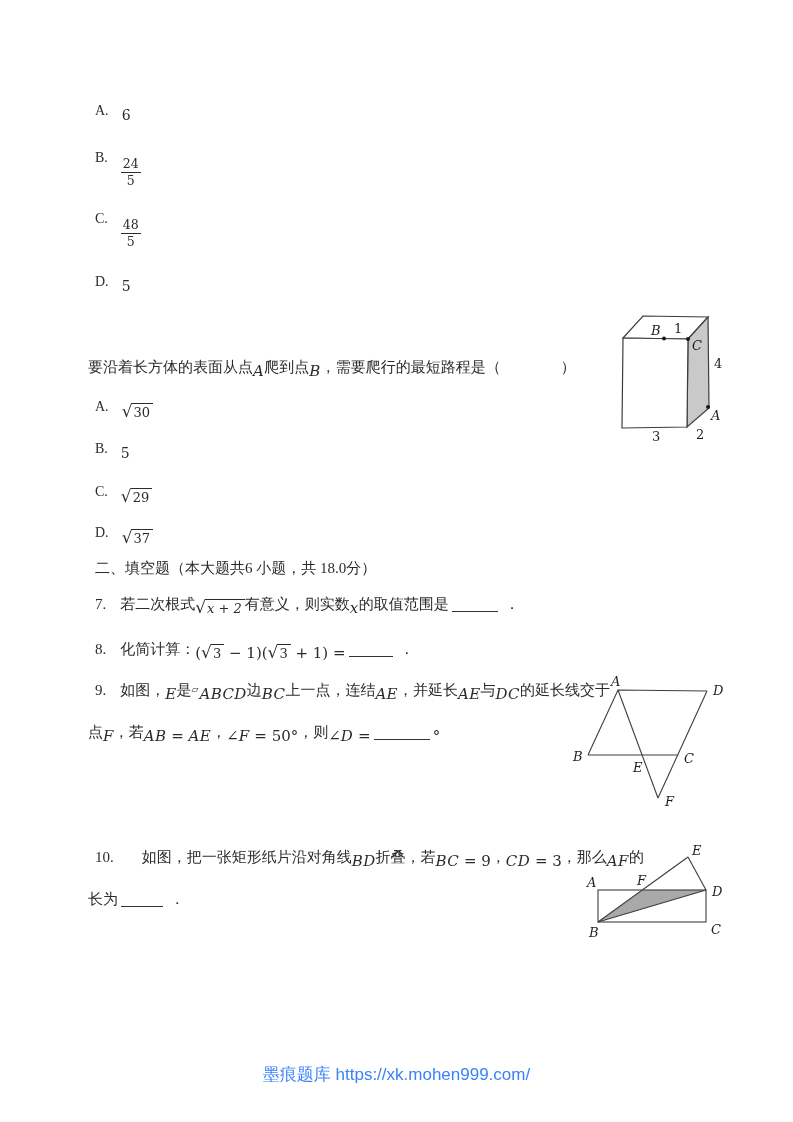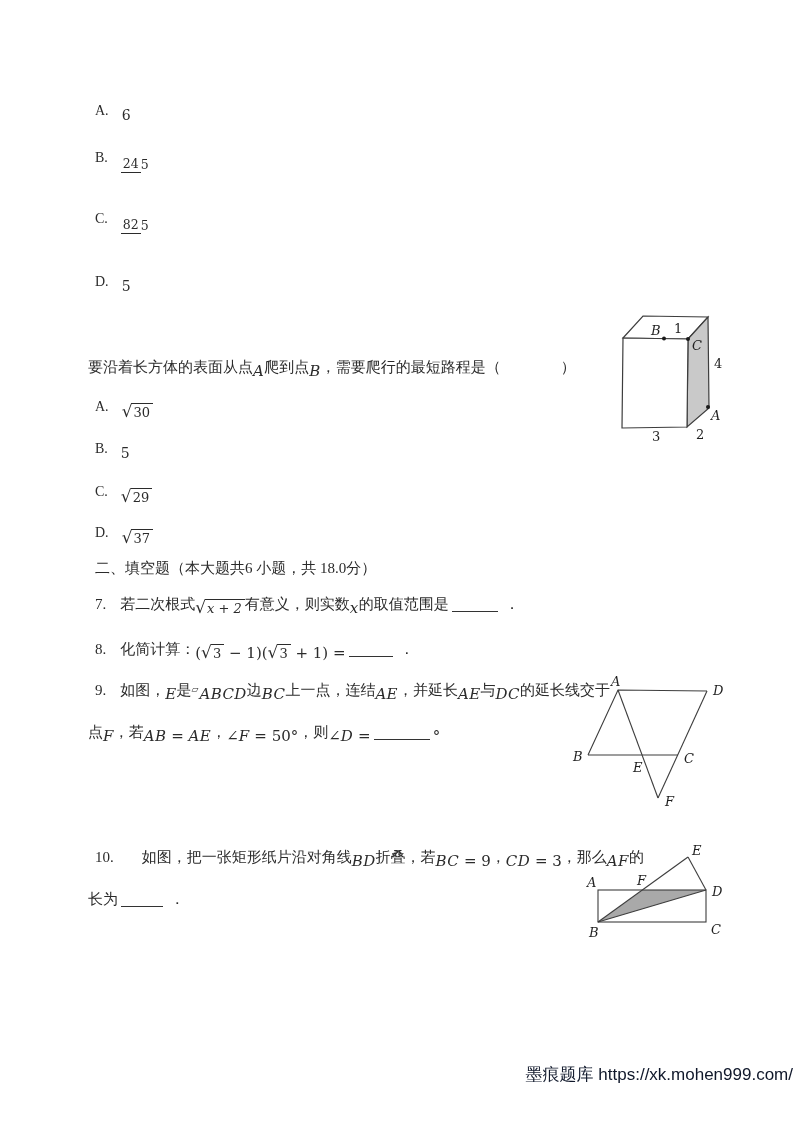--- a/index.html
+++ b/index.html
@@ -12,52 +12,52 @@
   .qnum { display:inline-block; margin-right:14px; }
   .segs .t  { }
   .segs .mi { font-family:"DejaVu Serif",serif; font-style:italic; position:relative; top:4px; letter-spacing:0.4px; }
   .segs .mn { font-family:"DejaVu Serif",serif; position:relative; top:4px; }
   .segs .psup { font-size:9px; position:relative; top:-3px; margin-right:1px; }
   .segs .blank { display:inline-block; height:14px; border-bottom:1px solid #333333; position:relative; top:3px; margin:0 3px; }
   .sqrt { display:inline-flex; align-items:flex-start; position:relative; top:4px; font-family:"DejaVu Serif",serif; white-space:nowrap; }
   .sqrt .sign { font-size:17px; line-height:1; }
   .sqrt .rad  { border-top:1px solid #2b2b2b; font-size:13px; line-height:1.25; padding:1px 3px 0 2px; margin-left:-1px; }
   .sqrtm .rad { font-style:italic; }
-  .frac { display:inline-flex; flex-direction:row; align-items:center; font-family:"DejaVu Serif",serif; font-size:12.5px; line-height:1.3; position:relative; top:6px; }
+  .frac { display:inline-flex; flex-direction:column; align-items:center; font-family:"DejaVu Serif",serif; font-size:12.5px; line-height:1.3; position:relative; top:6px; }
   .frac .num { border-bottom:1px solid #2b2b2b; padding:0 2px; }
   .frac .den { }
   .opt { position:absolute; display:flex; gap:13px; font-size:14px; align-items:flex-start; }
   .olabel { }
   .oval { font-size:14px; }
   .fig { position:absolute; }
   .fig text { font-family:"DejaVu Serif",serif; font-size:13px; fill:#1f1f1f; }
   .fig text.it { font-style:italic; }
-  .footer { position:absolute; top:1063px; left:0; width:100%; text-align:right;
-            font-family:"Liberation Sans","DejaVu Sans",sans-serif; font-size:17px; color:#0f172a; }
+  .footer { position:absolute; top:1063px; left:0; width:100%; text-align:center;
+            font-family:"Liberation Sans","DejaVu Sans",sans-serif; font-size:17px; color:#3b82f6; }
 </style>
 </head>
 <body>
 
 <div id="page">
 
   <div class="opt" style="left:95px;top:103px">
     <span class="olabel">A.</span>
     <span class="oval segs"><span class="mn">6</span></span>
   </div>
   <div class="opt" style="left:95px;top:150px">
     <span class="olabel">B.</span>
     <span class="oval segs"><span class="frac">
           <span class="num">24</span>
           <span class="den">5</span>
         </span></span>
   </div>
   <div class="opt" style="left:95px;top:211px">
     <span class="olabel">C.</span>
     <span class="oval segs"><span class="frac">
-          <span class="num">82</span>
+          <span class="num">48</span>
           <span class="den">5</span>
         </span></span>
   </div>
   <div class="opt" style="left:95px;top:274px">
     <span class="olabel">D.</span>
     <span class="oval segs"><span class="mn">5</span></span>
   </div>
 
   <div class="line" style="left:88px;top:358px">
     <span class="segs"><span class="t">要沿着长方体的表面从点</span><span class="mi">A</span><span class="t">爬到点</span><span class="mi">B</span><span class="t">，需要爬行的最短路程是（　　　　）</span></span>

